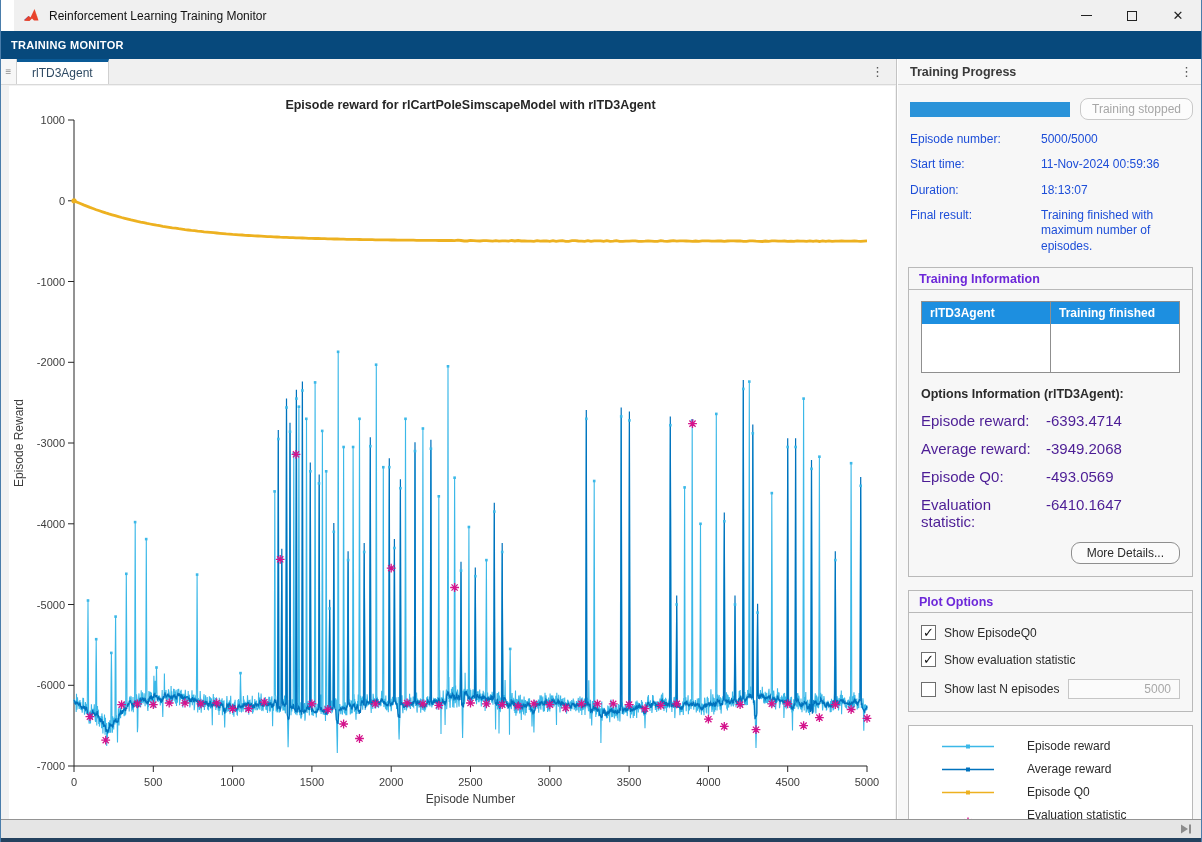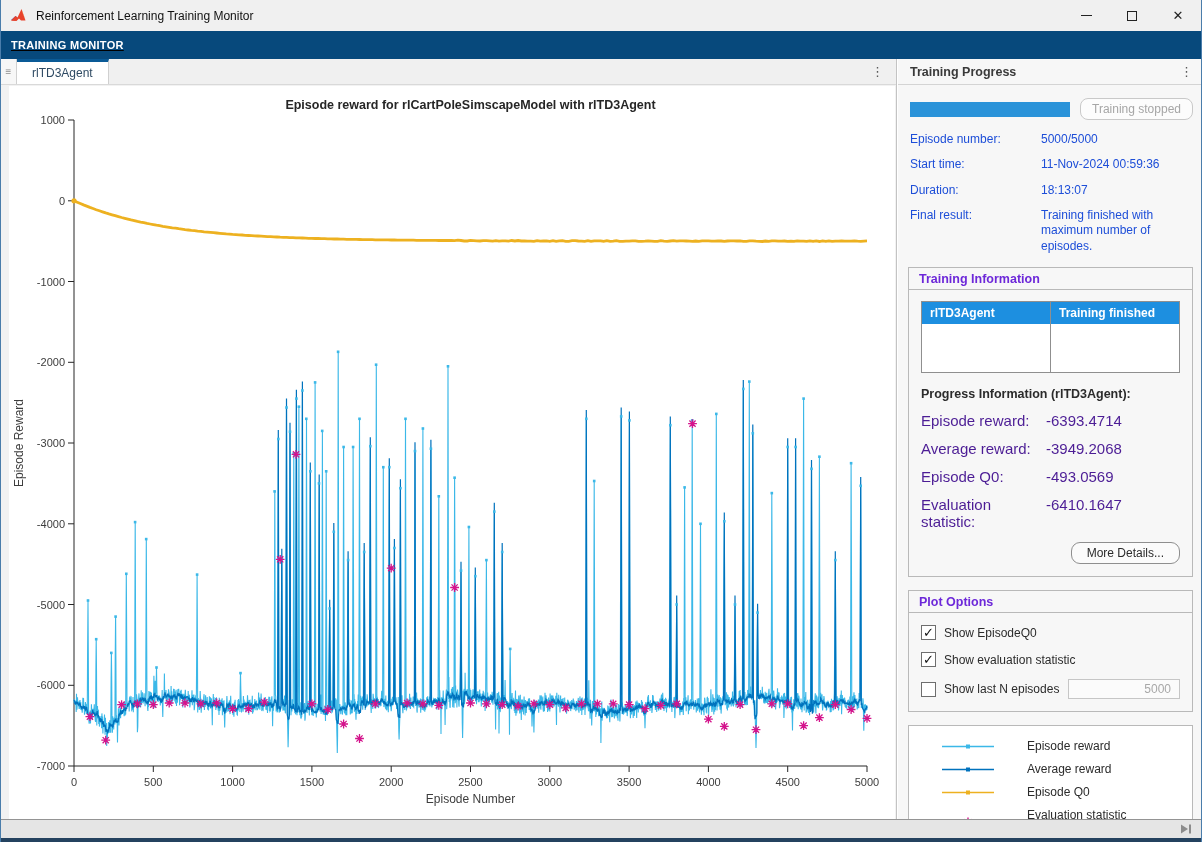--- a/index.html
+++ b/index.html
@@ -1,32 +1,32 @@
 <!DOCTYPE html>
 <html><head>
 <meta charset="utf-8">
 <style>
   * { margin:0; padding:0; box-sizing:border-box; }
   body { background:#888; font-family:"Liberation Sans","DejaVu Sans",sans-serif; }
   .window { position:relative; width:1202px; height:842px; background:#fff; overflow:hidden;
             border-left:1px solid #4a7dab; border-right:1px solid #4a7dab; }
   
-  .titlebar { position:absolute; top:0; left:0; right:0; height:31px; background:#f0f0f0;
+  .titlebar { position:absolute; top:0; left:13px; right:0; height:31px; background:#f0f0f0;
               display:flex; align-items:center; }
   .titlebar .app-icon { margin:0 8px 0 10px; width:17px; height:15px; }
   .titlebar .title { font-size:12px; color:#111; }
   .win-controls { margin-left:auto; display:flex; height:100%; }
   .win-btn { width:46px; height:100%; display:flex; align-items:center; justify-content:center;
              color:#222; font-size:12px; cursor:default; }
   .glyph-min { width:11px; height:1px; background:#222; display:block; }
   .glyph-max { width:10px; height:10px; border:1px solid #222; display:block; }
   .glyph-close { font-size:13px; line-height:1; }
   
   .ribbon { position:absolute; top:31px; left:0; right:0; height:28px; background:#07497c;
-            display:flex; align-items:center;text-decoration:underline; }
+            display:flex; align-items:center; }
   .ribbon .ribbon-tab { color:#fff; font-size:11px; font-weight:bold; letter-spacing:.3px; padding-left:10px; }
   
   .content { position:absolute; top:59px; left:0; right:0; height:760px; }
   .doc-area { position:absolute; left:0; top:0; width:896px; height:100%; background:#f2f2f2;
               border-right:1px solid #c3c3c3; }
   .tab-strip { position:relative; height:26px; background:#f0f0f0; border-bottom:1px solid #d9d9d9;
                display:flex; align-items:stretch; }
   .grip { width:16px; background:#f7f7f7; border-right:1px solid #d0d0d0; color:#8e8e8e;
           font-size:10px; display:flex; align-items:center; justify-content:center; }
   .doc-tab { background:#fff; border-top:3px solid #0a5a96; border-right:1px solid #d0d0d0;
@@ -299,21 +299,21 @@
           <div class="agent-table">
             <div class="at-row at-sel">
               <div class="at-cell">rlTD3Agent</div>
               <div class="at-cell">Training finished</div>
             </div>
             <div class="at-row at-empty">
               <div class="at-cell"></div>
               <div class="at-cell"></div>
             </div>
           </div>
-          <div class="ep-title">Progress Information (rlTD3Agent):</div>
+          <div class="ep-title">Options Information (rlTD3Agent):</div>
           <div class="ep-row">
             <span class="lbl">Episode reward:</span>
             <span>-6393.4714</span>
           </div>
           <div class="ep-row">
             <span class="lbl">Average reward:</span>
             <span>-3949.2068</span>
           </div>
           <div class="ep-row">
             <span class="lbl">Episode Q0:</span>

